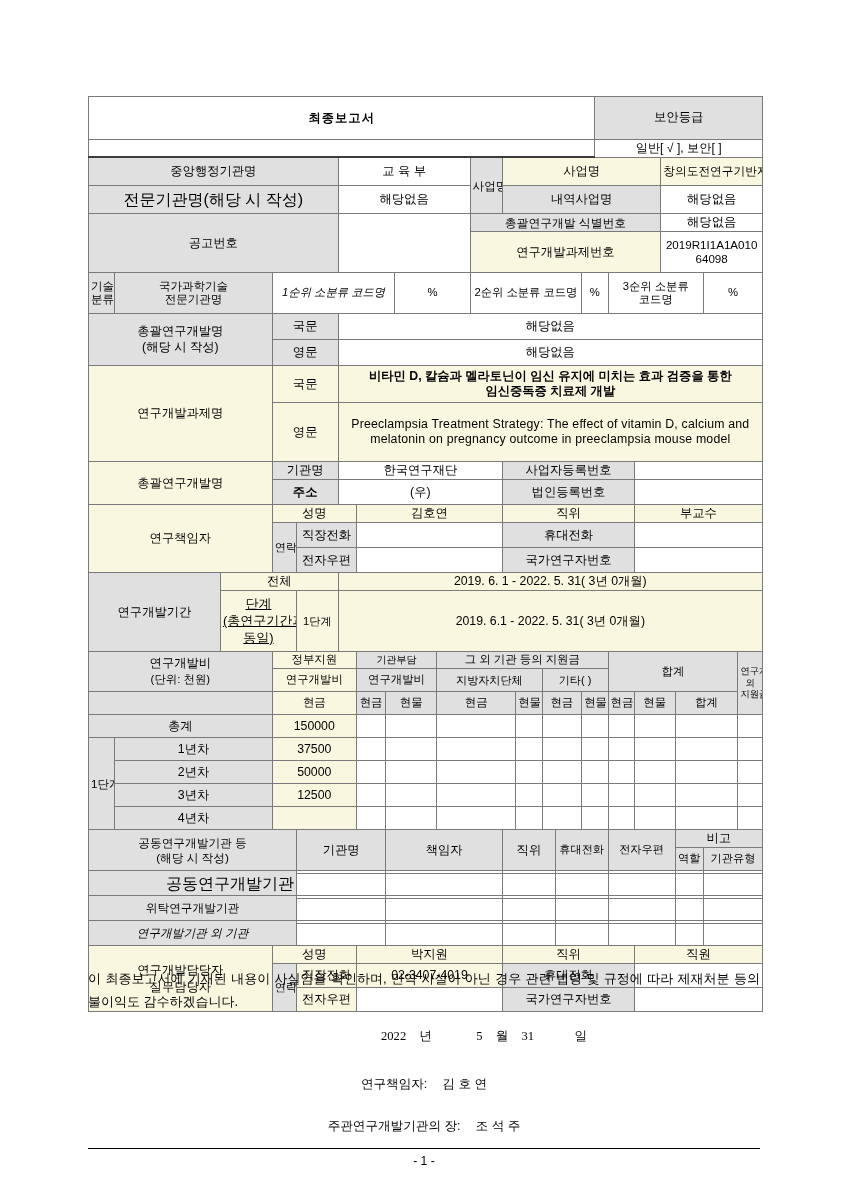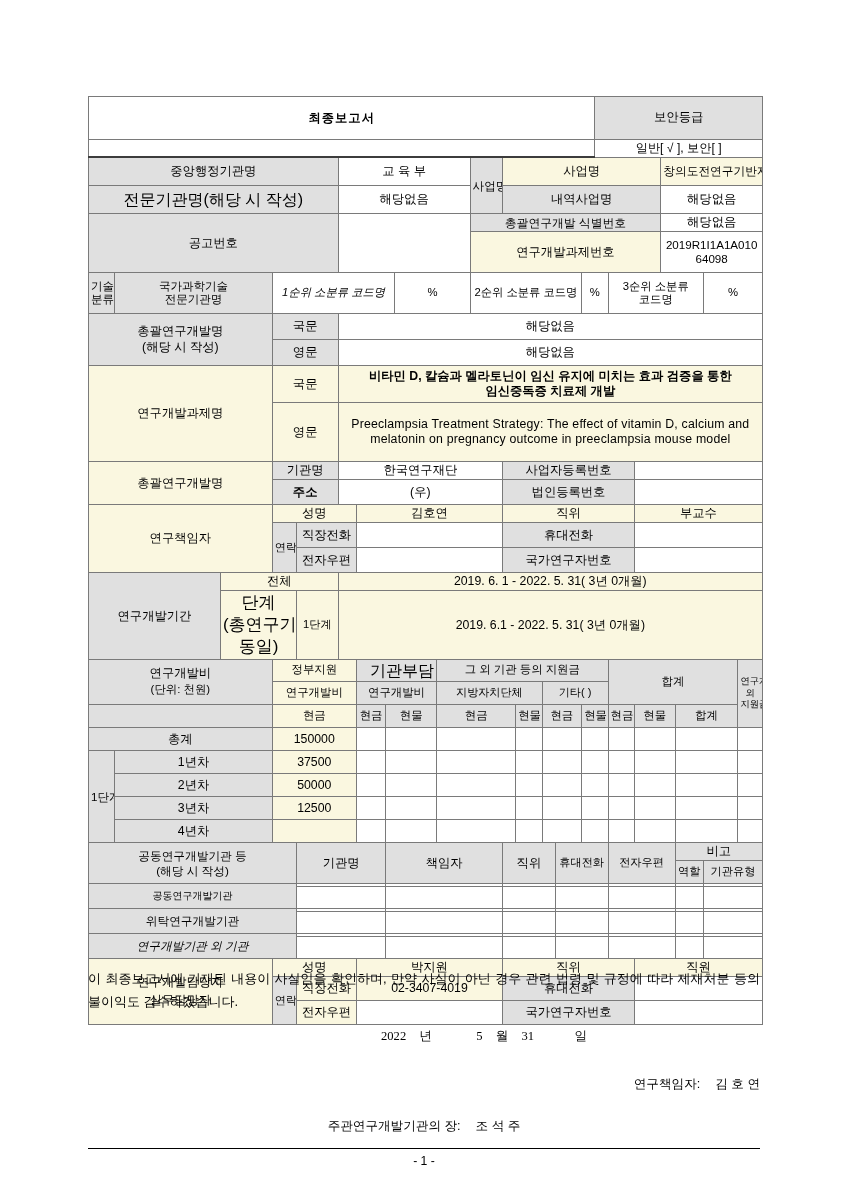--- a/index.html
+++ b/index.html
@@ -88,21 +88,21 @@
     padding-left: 120px;
     box-sizing: border-box;
     font-family: Liberation Serif, serif;
   }
   .sign-date span { margin: 0 5px; }
   .sign-lead {
     position: absolute;
     left: 88px;
     top: 1076px;
     width: 672px;
-    text-align: right;
+    text-align: center;
     font-size: 12.6px;
   }
   .sign-org {
     position: absolute;
     left: 88px;
     top: 1118px;
     width: 672px;
     text-align: center;
     font-size: 12.6px;
   }
@@ -267,36 +267,36 @@
       <td class="gray" colspan="9">국가연구자번호</td>
       <td class="white tb-right" colspan="6"></td>
     </tr>
 
     <tr>
       <td class="gray tb-left tb-top" colspan="2" rowspan="2" style="height:24px;">연구개발기간</td>
       <td class="cream tb-top" colspan="3">전체</td>
       <td class="cream tb-top tb-right" colspan="22">2019. 6. 1 - 2022. 5. 31(  3년 0개월)</td>
     </tr>
     <tr>
-      <td class="cream" colspan="2" style="height:58px;font-size:17px;line-height:1.28;">
+      <td class="cream" colspan="2" style="height:58px;font-size:13px;line-height:1.28;text-decoration:underline;">
         <span>단계</span><br>
         <span>(총연구기간과</span><br>
         <span>동일)</span>
       </td>
       <td class="cream" style="font-size:11.2px;">1단계</td>
       <td class="cream tb-right" colspan="22">2019. 6.1 - 2022. 5. 31(  3년  0개월)</td>
     </tr>
 
     <tr>
       <td class="gray tb-left tb-top" colspan="3" rowspan="2" style="height:20px;line-height:1.3;">
         <span>연구개발비</span><br>
         <span class="small">(단위: 천원)</span>
       </td>
       <td class="cream tb-top" colspan="3" style="font-size:11.4px;">정부지원</td>
-      <td class="gray tb-top" colspan="4" style="font-size:16px;text-align:right;">기관부담</td>
+      <td class="gray tb-top" colspan="4" style="font-size:10px;">기관부담</td>
       <td class="gray tb-top" colspan="9" style="font-size:11.4px;">그 외 기관 등의 지원금</td>
       <td class="gray tb-top" colspan="7" rowspan="2" style="font-size:11.4px;">합계</td>
       <td class="gray tb-top tb-right" rowspan="3" style="font-size:9.3px;line-height:1.25;">
         <span>연구개발비</span><br>
         <span>외</span><br>
         <span>지원금</span>
       </td>
     </tr>
     <tr>
       <td class="cream" colspan="3" style="height:20px;font-size:11.4px;">연구개발비</td>
@@ -402,21 +402,21 @@
       <td class="gray tb-top" colspan="3" rowspan="2" style="font-size:11.2px;">휴대전화</td>
       <td class="gray tb-top" colspan="4" rowspan="2" style="font-size:11.2px;">전자우편</td>
       <td class="gray tb-top tb-right" colspan="4">비고</td>
     </tr>
     <tr>
       <td class="gray" colspan="2" style="height:20px;font-size:11.2px;">역할</td>
       <td class="gray tb-right" colspan="2" style="font-size:11.2px;">기관유형</td>
     </tr>
 
     <tr>
-      <td class="gray tb-left" colspan="4" rowspan="2" style="height:19px;font-size:10px;">공동연구개발기관</td>
+      <td class="gray tb-left" colspan="4" rowspan="2" style="height:19px;font-size:16px;text-align:right;">공동연구개발기관</td>
       <td class="white" colspan="4"></td>
       <td class="white" colspan="4"></td>
       <td class="white" colspan="4"></td>
       <td class="white" colspan="3"></td>
       <td class="white" colspan="4"></td>
       <td class="white" colspan="2"></td>
       <td class="white tb-right" colspan="2"></td>
     </tr>
     <tr>
       <td class="white" colspan="4" style="height:19px;"></td>

